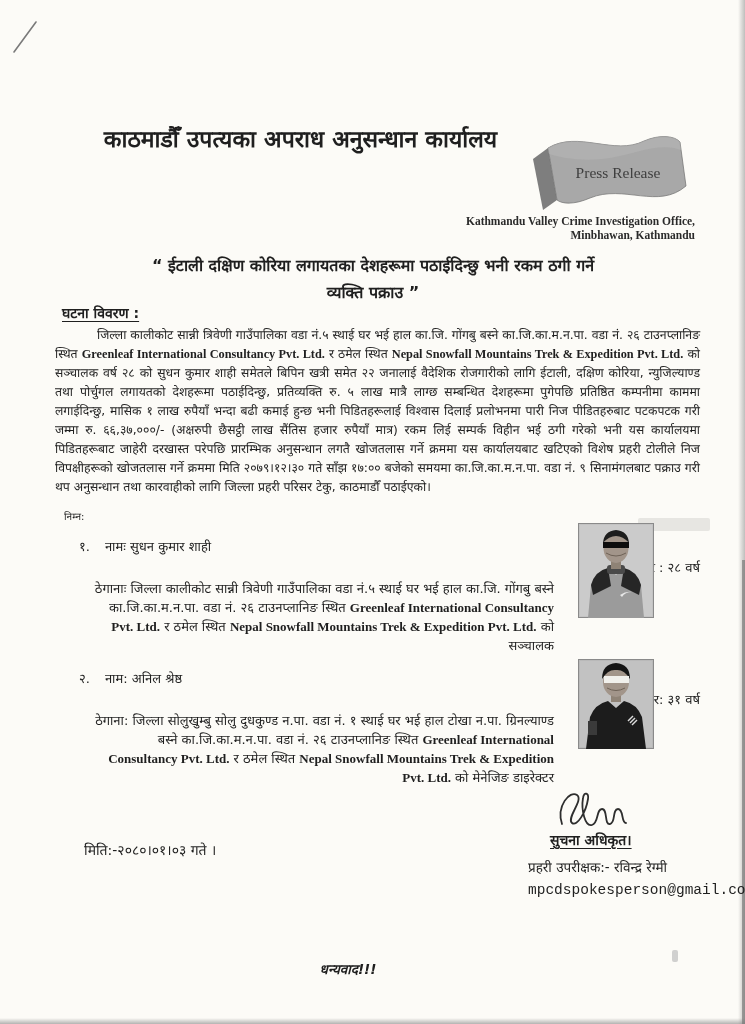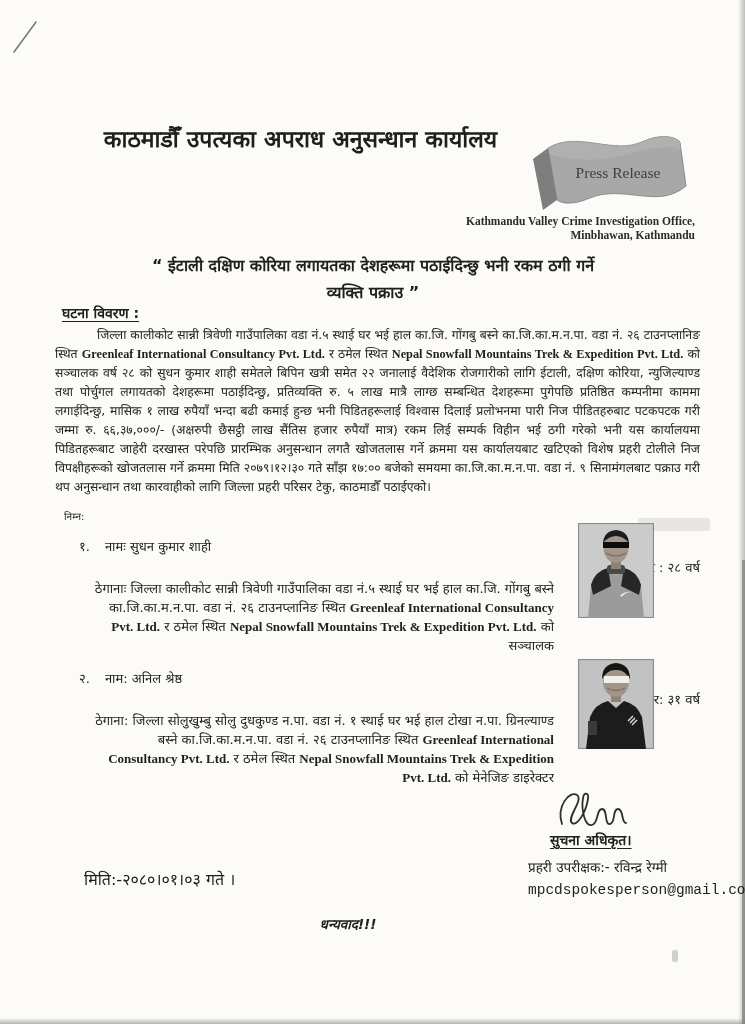--- a/index.html
+++ b/index.html
@@ -34,28 +34,28 @@
   .en{font-family:"Liberation Serif",serif;font-weight:700;}
   .list-intro{margin-top:5px;margin-left:9px;font-size:10px;}
   .person{position:relative;margin-top:14px;padding-left:24px;font-size:13px;line-height:19px;min-height:104px;}
   .p-num{display:inline-block;margin-right:15px;}
   .p-age{margin-left:27px;margin-top:2px;text-align:right;}
   .p-address{margin-left:13px;margin-top:2px;width:462px;text-align:right;}
   .photo{position:absolute;right:46px;width:76px;}
   .photo-1{top:-14px;height:95px;}
   .photo-2{top:-10px;height:90px;}
   
-  .date-line{position:absolute;top:868px;left:84px;font-size:16px;}
+  .date-line{position:absolute;top:840px;left:84px;font-size:14px;}
   .sig-block{position:absolute;top:786px;left:528px;width:190px;font-size:13.5px;}
   .sig-scribble{margin-left:26px;display:block;}
   .sig-title{font-weight:700;text-decoration:underline;text-underline-offset:3px;margin-top:-2px;margin-left:22px;font-size:14px;}
   .officer-line{margin-top:9px;}
   .contact-line{margin-top:9px;}
   .email-line{margin-top:6px;font-family:Liberation Mono, monospace;font-size:14.5px;}
-  .thanks{position:absolute;top:915px;left:248px;width:200px;text-align:center;
+  .thanks{position:absolute;top:960px;left:248px;width:200px;text-align:center;
     font-weight:700;font-style:italic;font-size:13.5px;}
 </style>
 </head>
 <body>
 
 <div class="page">
 
   <div class="pen-mark">
     <svg width="32" height="38" viewBox="0 0 32 38">
         <path d="M4,34 L26,4" stroke="#7a7a7a" stroke-width="1.6" fill="none" stroke-linecap="round"></path>

